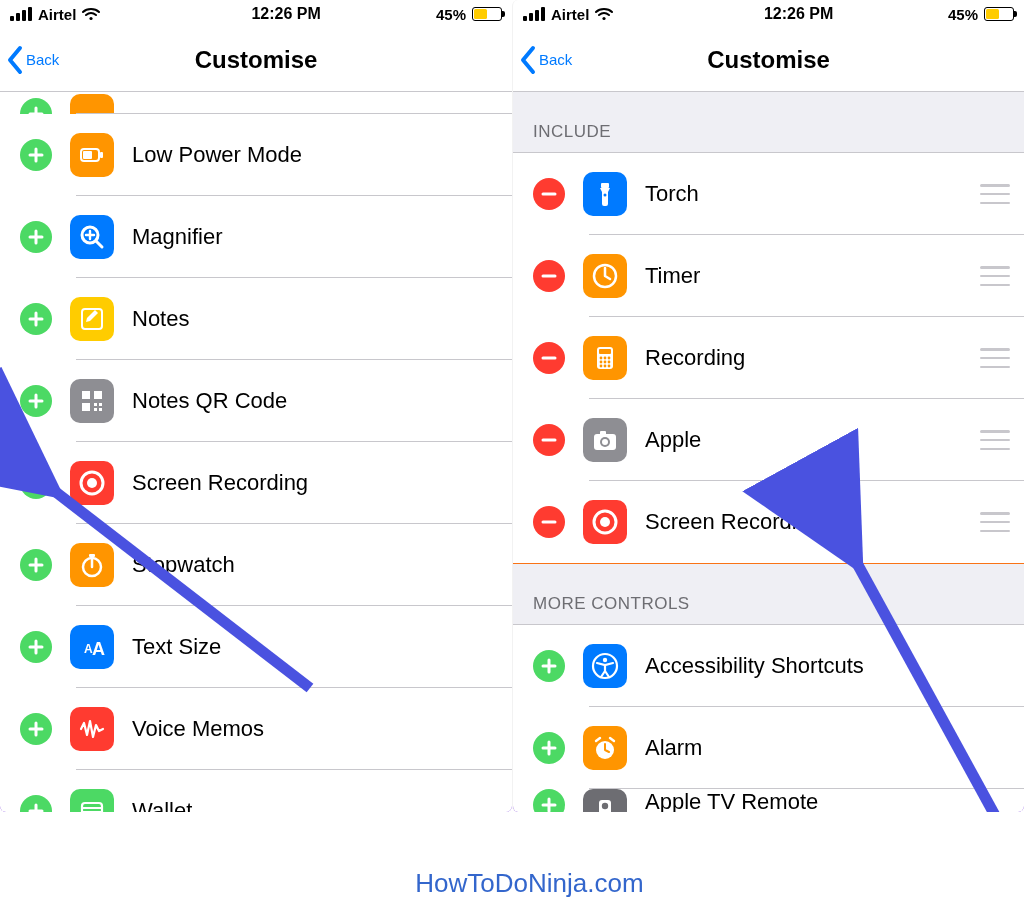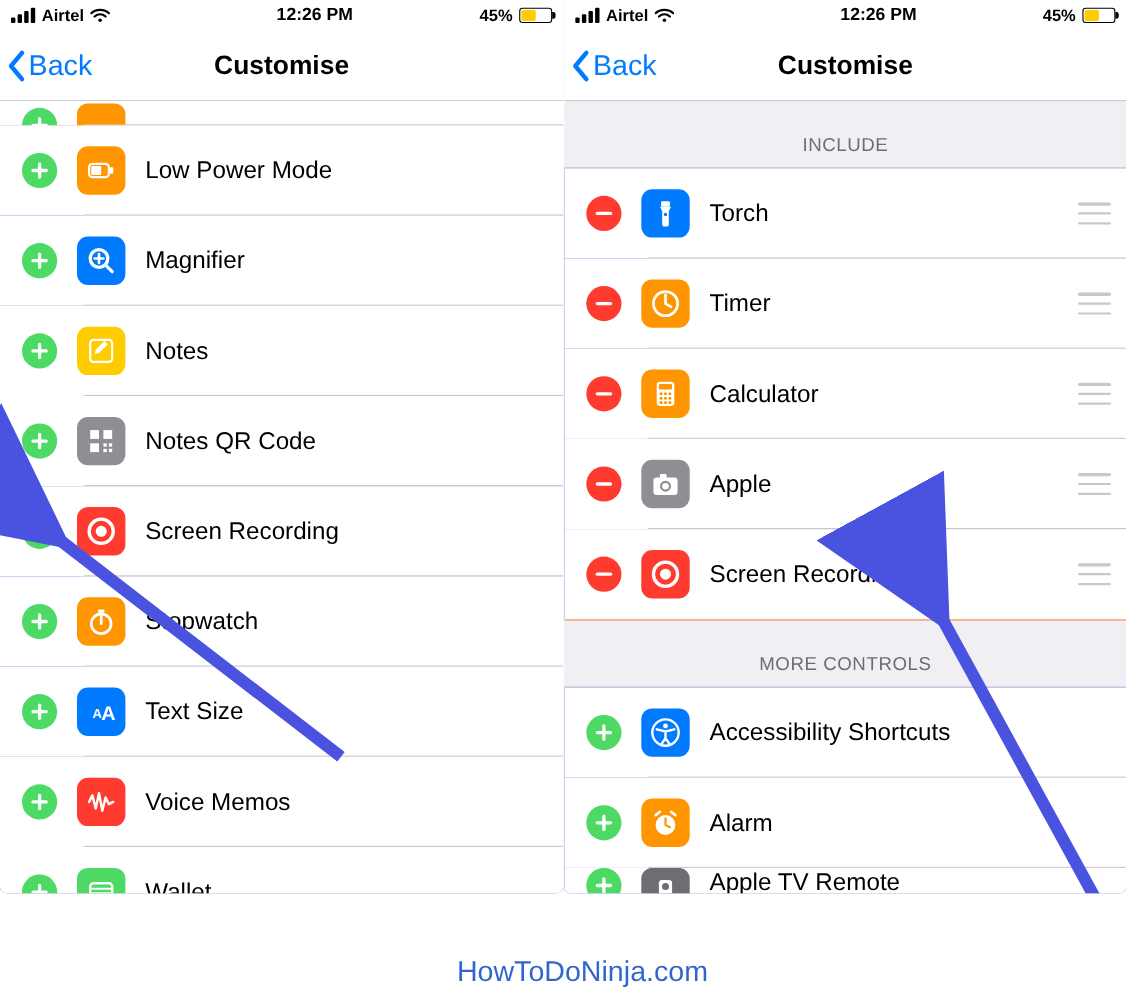--- a/index.html
+++ b/index.html
@@ -63,39 +63,38 @@
   .nav-header {
     height: 64px;
     display: flex;
     align-items: center;
     position: relative;
     border-bottom: 1px solid #c8c7cc;
     background: #fff;
   }
   .back-btn {
     display: flex; align-items: center; gap: 2px;
-    color: #007aff; font-size: 26px; font-weight: 400;
+    color: #007aff; font-size: 15px; font-weight: 400;
     padding-left: 6px; cursor: pointer;
   }
   .back-chevron { width: 18px; height: 30px; }
   .nav-title {
     position: absolute; left:0; right:0; text-align:center;
     font-size: 24px; font-weight: 800; color:#000; pointer-events:none;
   }
 
   
   .section-header {
     background: #efeff4;
     color: #6d6d72;
     font-size: 17px;
     letter-spacing: 0.5px;
     padding: 30px 20px 10px 20px;
     font-weight: 400;
     border-bottom: 1px solid #c8c7cc;
-    text-align: center;
   }
   .section-gap {
     background: #efeff4; height: 32px; border-top:1px solid #c8c7cc;
   }
 
   
   .list { background:#6d28d9; }
   .row {
     display: flex;
     align-items: center;
@@ -518,21 +517,21 @@
           <div class="action-btn action-remove">
             <svg viewBox="0 0 18 18">
               <use href="#ic-minus"></use>
             </svg>
           </div>
           <div class="app-icon bg-orange">
             <svg viewBox="0 0 28 28">
               <use href="#ic-calculator"></use>
             </svg>
           </div>
-          <div class="row-label">Calculator</div>
+          <div class="row-label">Recording</div>
           <div class="drag-handle">
             <span></span>
             <span></span>
             <span></span>
           </div>
         </div>
         <div class="row">
           <div class="action-btn action-remove">
             <svg viewBox="0 0 18 18">
               <use href="#ic-minus"></use>

